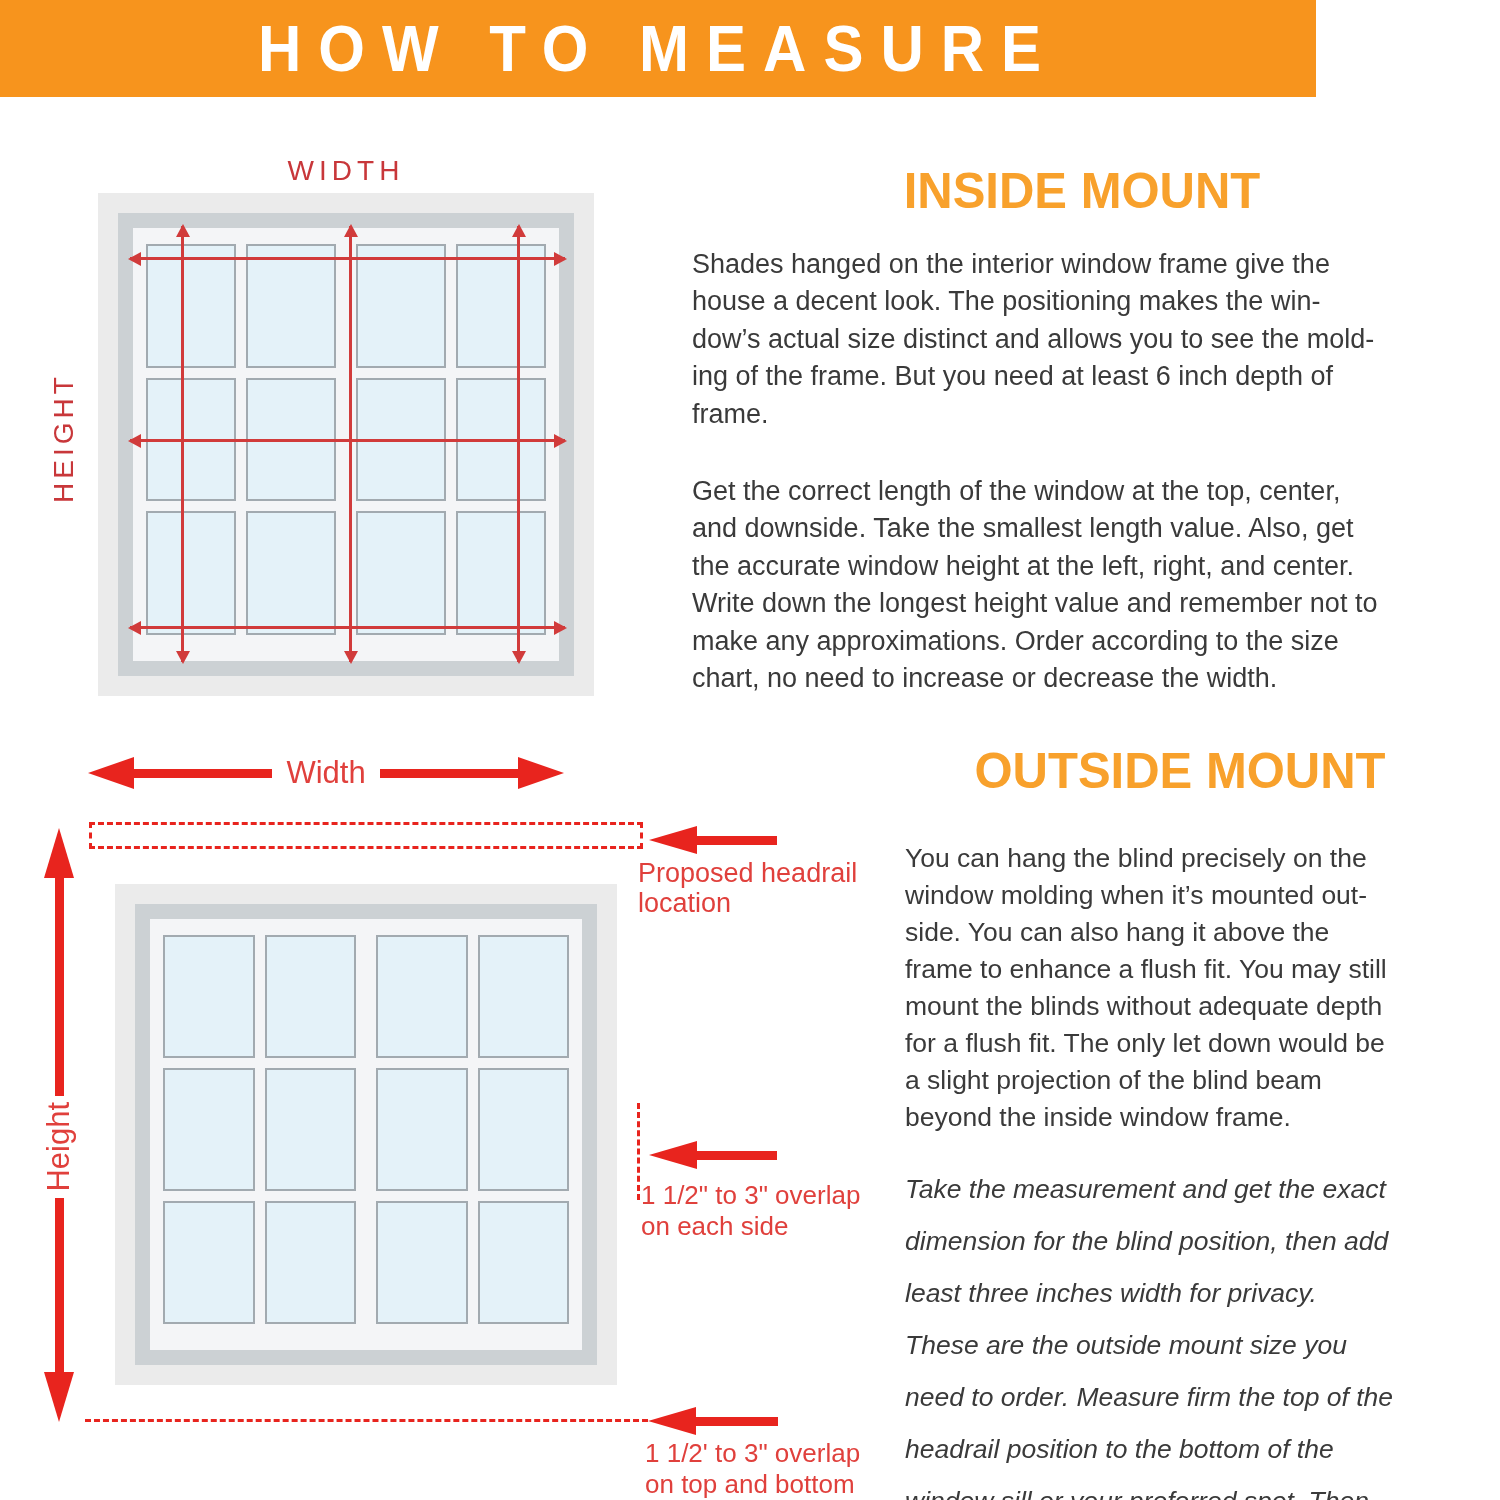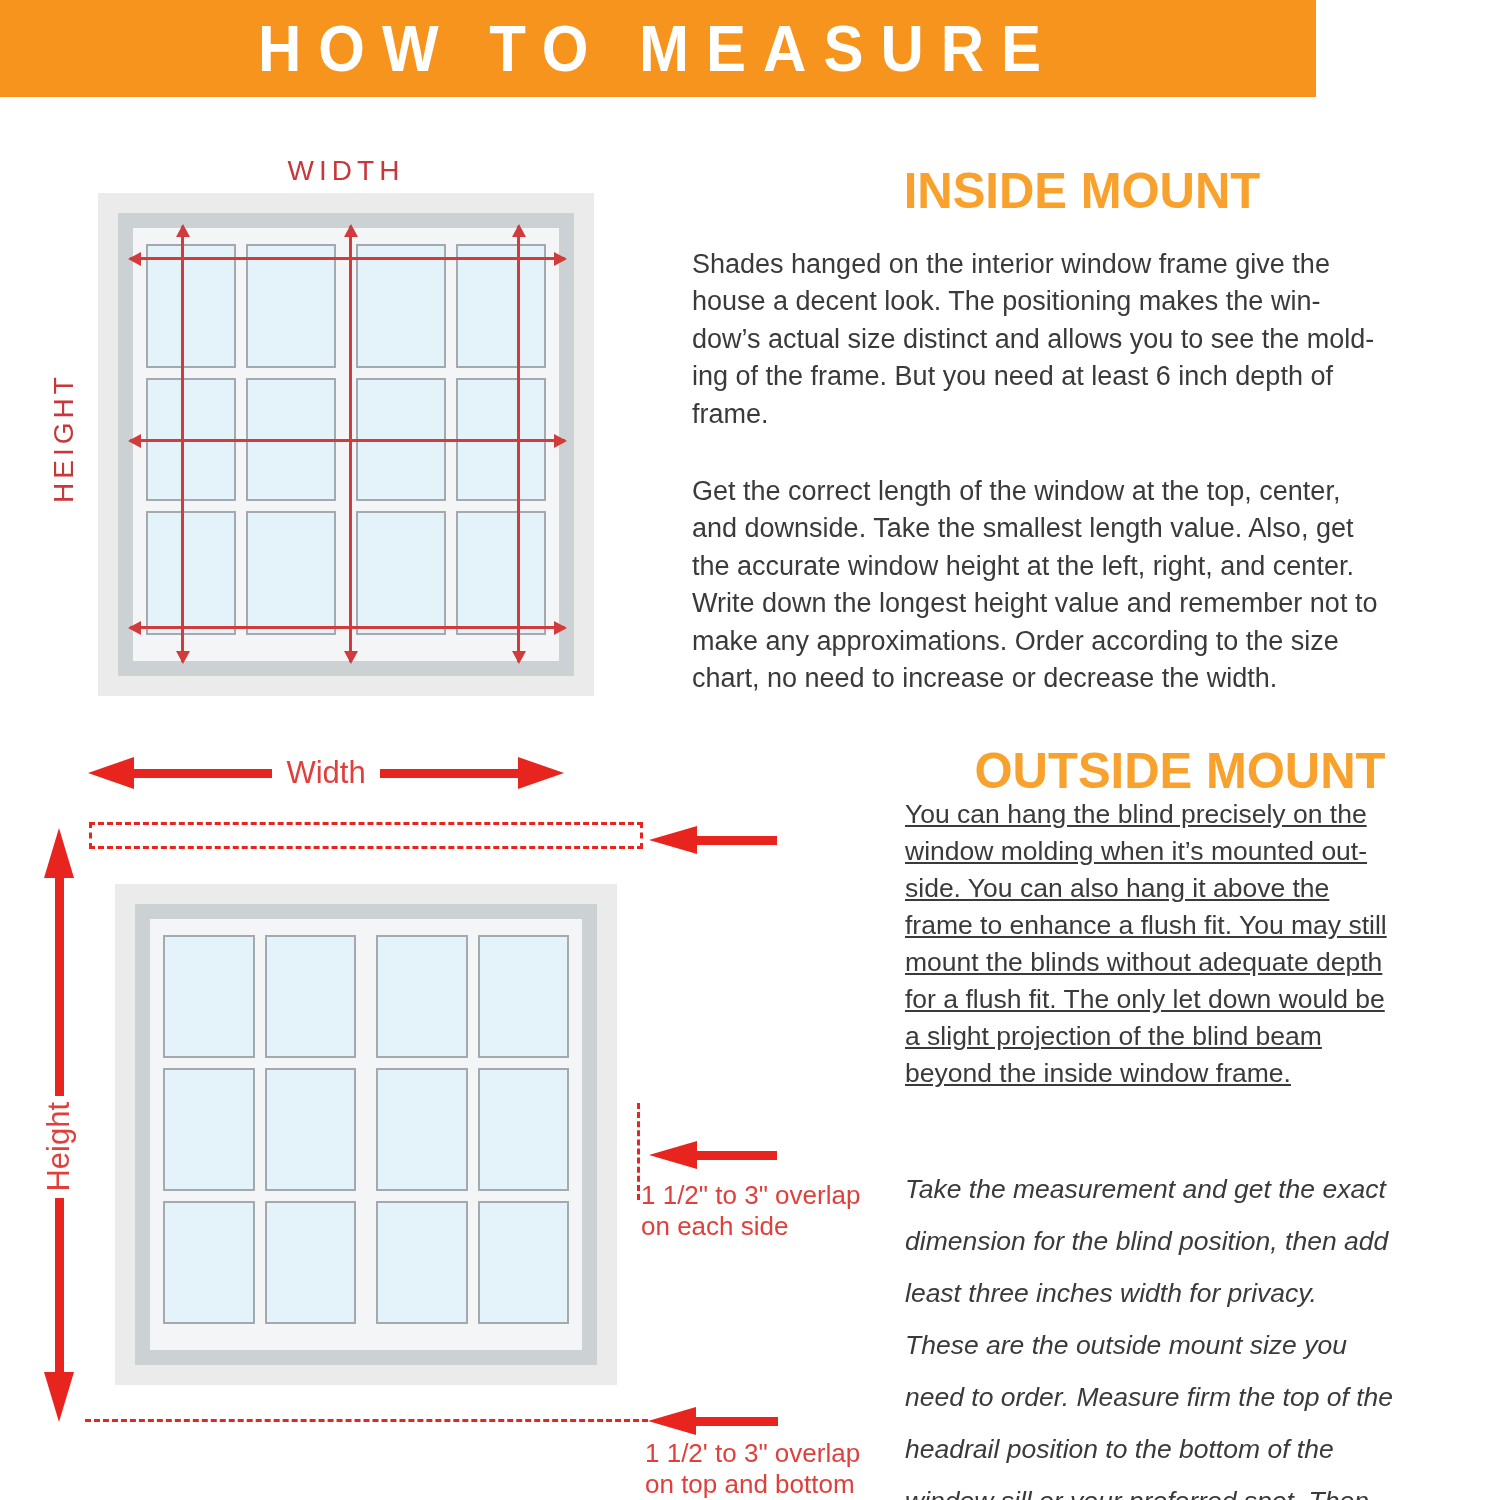--- a/index.html
+++ b/index.html
@@ -126,20 +126,22 @@
       <div class="shaft"></div>
       <div class="head-r"></div>
     </div>
   </div>
 
   <div class="dashed-rect" style="left:89px;top:822px;width:554px;height:27px;"></div>
   <div class="thick-left" style="left:649px;top:826px;width:128px;height:28px;">
     <div class="head"></div>
     <div class="shaft"></div>
   </div>
+  <div class="red-note" style="left:638px;top:858px;font-size:27px;line-height:30px;">Proposed headrail
+location</div>
 
   <div class="height-arrow" style="left:43px;top:828px;width:32px;height:594px;">
     <div class="piece" style="height:268px;">
       <div class="head-u"></div>
       <div class="vshaft"></div>
     </div>
     <div class="hlabel">Height</div>
     <div class="piece" style="flex:1;">
       <div class="vshaft"></div>
       <div class="head-d"></div>
@@ -192,21 +194,21 @@
 ing of the frame. But you need at least 6 inch depth of
 frame.</div>
   <div class="body-par inside-par" style="left:692px;top:473px;">Get the correct length of the window at the top, center,
 and downside. Take the smallest length value. Also, get
 the accurate window height at the left, right, and center.
 Write down the longest height value and remember not to
 make any approximations. Order according to the size
 chart, no need to increase or decrease the width.</div>
 
   <div class="sec-heading" style="left:890px;top:742px;width:580px;">OUTSIDE MOUNT</div>
-  <div class="body-par outside-par" style="left:905px;top:796px;text-decoration:underline;">You can hang the blind precisely on the
+  <div class="body-par outside-par" style="left:905px;top:840px;">You can hang the blind precisely on the
 window molding when it’s mounted out-
 side. You can also hang it above the
 frame to enhance a flush fit. You may still
 mount the blinds without adequate depth
 for a flush fit. The only let down would be
 a slight projection of the blind beam
 beyond the inside window frame.</div>
   <div class="body-par outside-par" style="left:905px;top:1163px;line-height:52px;font-style:italic;">Take the measurement and get the exact
 dimension for the blind position, then add
 least three inches width for privacy.

